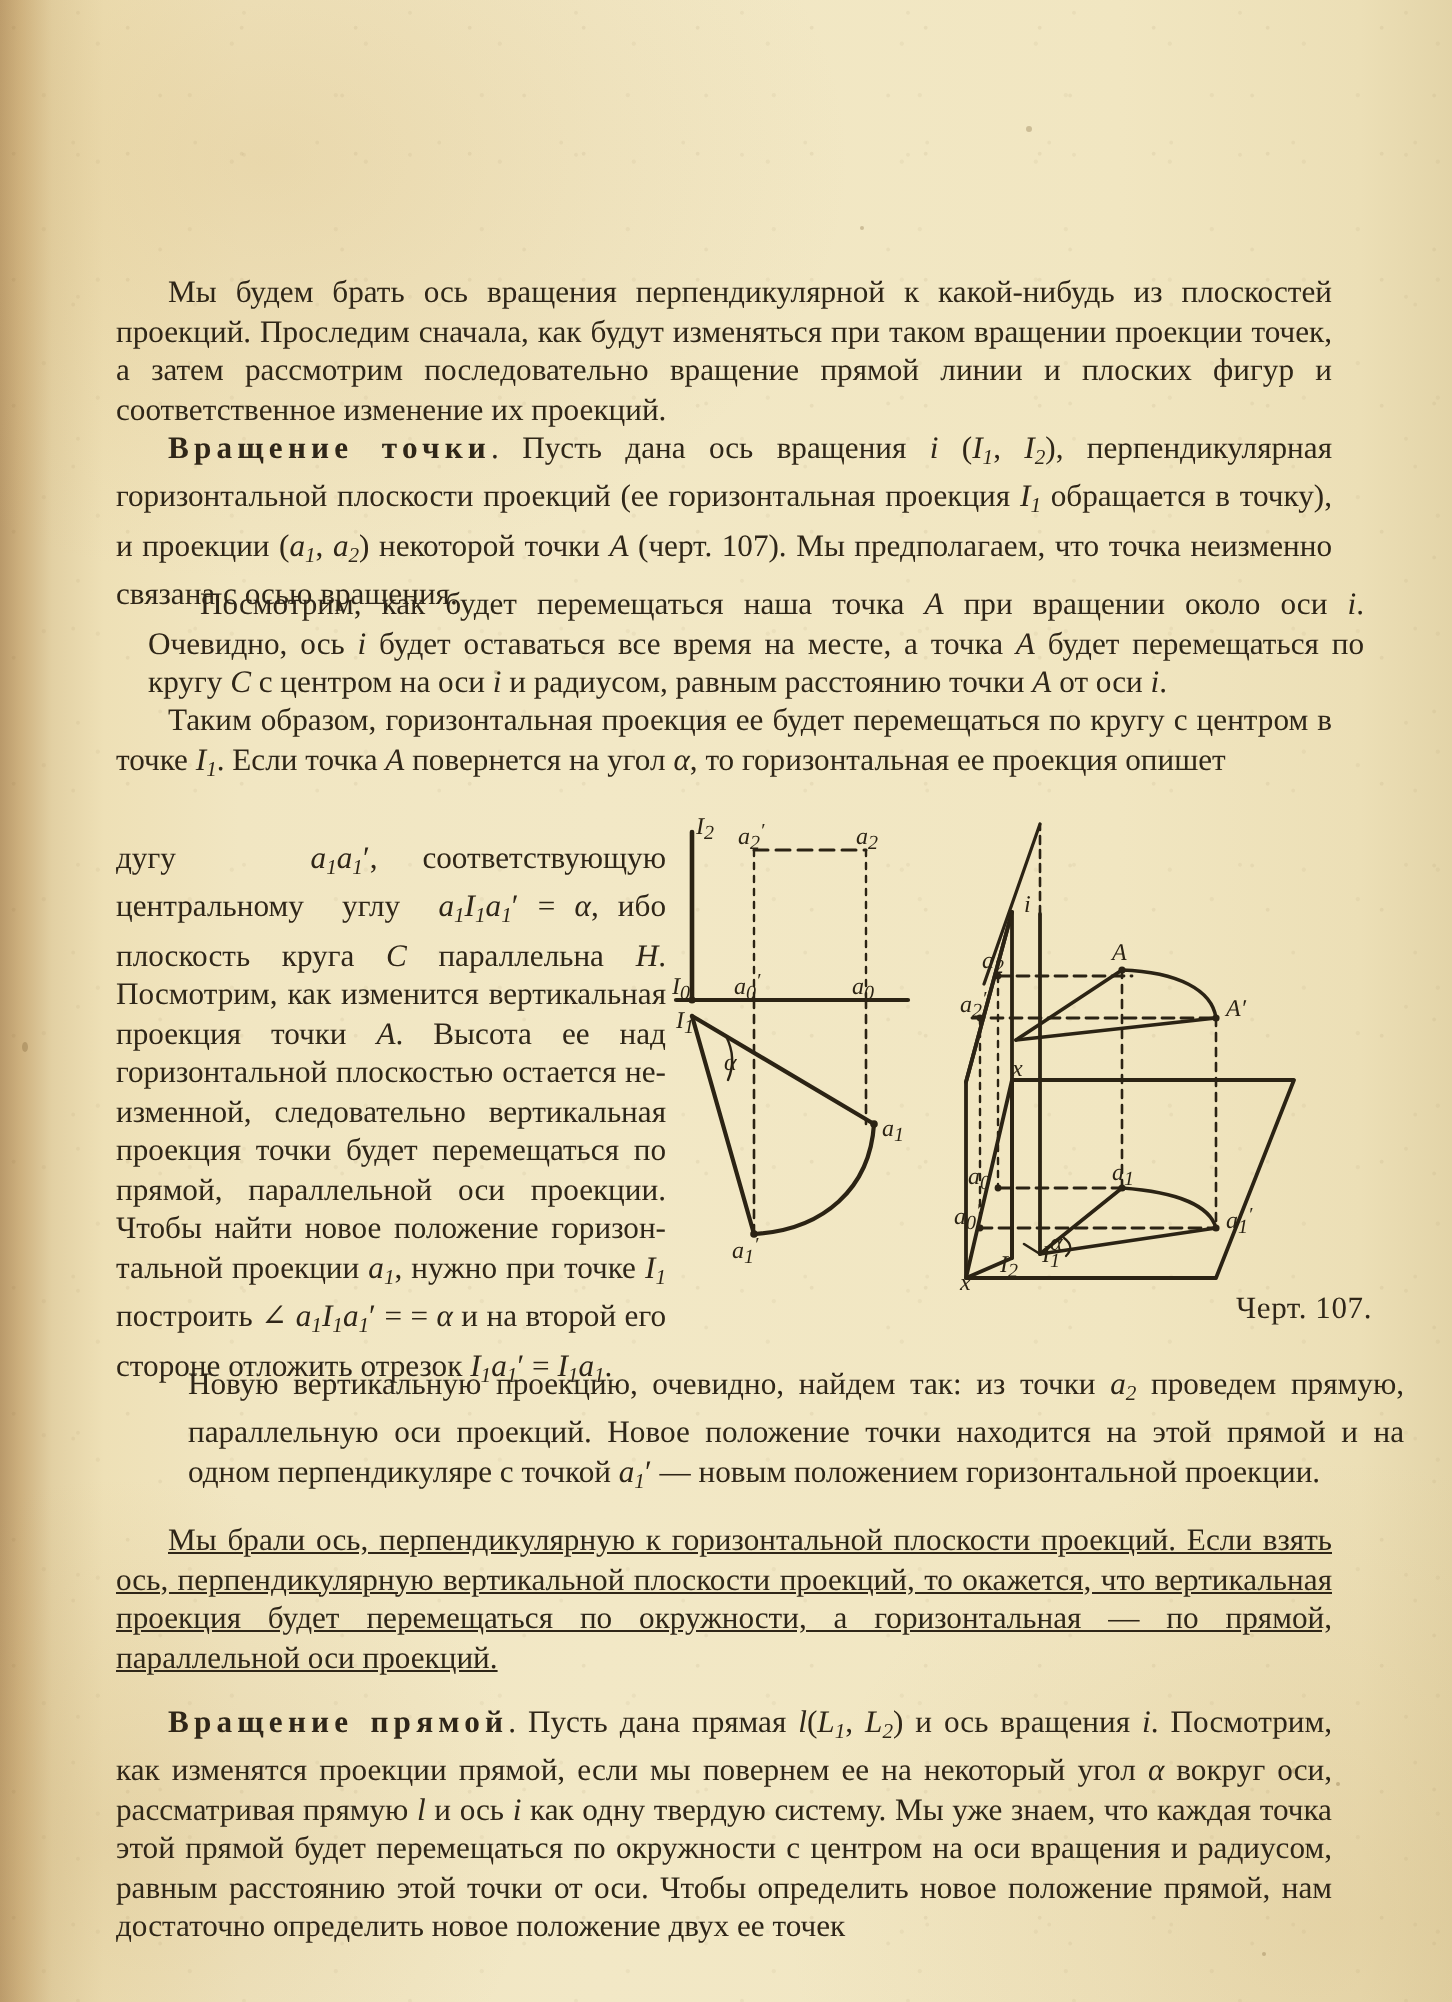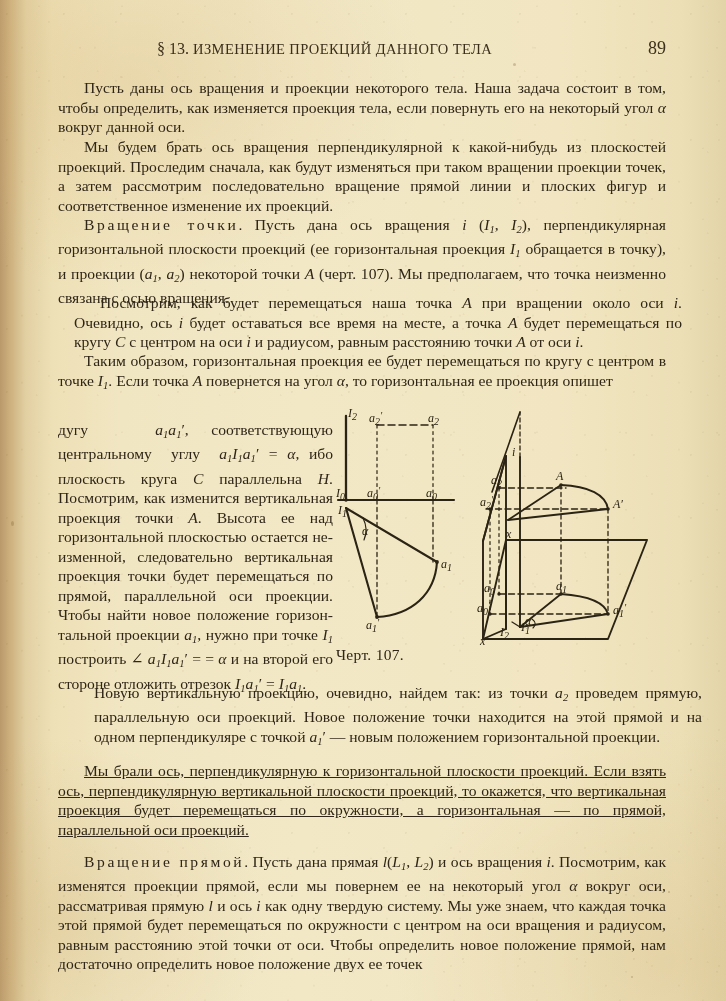--- a/index.html
+++ b/index.html
@@ -101,21 +101,21 @@
     position: absolute;
     color: #2f2618;
     font-size: 15.6px;
     line-height: 19.55px;
     text-align: justify;
     text-justify: inter-word;
     hyphens: manual;
   }
   .ind { text-indent: 26px; }
   i, .it { font-style: italic; }
-  .sp { letter-spacing: 2.6px; }
+  .sp { letter-spacing: 2.6px; font-weight: bold; }
   sub {
     font-size: 0.68em;
     vertical-align: -0.26em;
     font-style: italic;
   }
 
   #p1 { left: 0; top: 78px;  width: 608px; }
   #p2 { left: 0; top: 137px; width: 608px; }
   #p3 { left: 0; top: 215px; width: 608px; }
   #p4 { left: 16px; top: 293px; width: 608px; }
@@ -140,21 +140,21 @@
     top: 396px;
     width: 350px;
     height: 285px;
   }
   #fig-svg { display: block; }
   #fig-caption {
     position: absolute;
     left: 0;
     top: 250px;
     width: 350px;
-    text-align: left;
+    text-align: right;
     font-size: 15.5px;
     color: #2f2618;
     letter-spacing: .3px;
   }
   .flab {
     font-family: "Liberation Serif", serif;
     font-style: italic;
     font-size: 12px;
     fill: #2b2314;
   }
@@ -169,34 +169,21 @@
   <div class="speck" style="left:646px;top:884px;width:3px;height:3px;"></div>
   <div class="speck" style="left:668px;top:891px;width:2px;height:2px;"></div>
   <div class="speck" style="left:513px;top:63px;width:3px;height:3px;"></div>
   <div class="speck" style="left:430px;top:113px;width:2px;height:2px;"></div>
   <div class="speck" style="left:247px;top:335px;width:2px;height:2px;"></div>
   <div class="speck" style="left:11px;top:521px;width:3px;height:5px;"></div>
   <div class="speck" style="left:631px;top:976px;width:2px;height:2px;"></div>
 
   <div id="content">
 
-    <div id="header">
-      <div id="header-title">
-        <span class="sec">§</span>
-        <span class="sec">13.</span>
-        <span>изменение проекций данного тела</span>
-      </div>
-      <div id="page-number">89</div>
-    </div>
-
-    <div class="txt ind" id="p1">
-      Пусть даны ось вращения и проекции некоторого тела. Наша задача
-      состоит в том, чтобы определить, как изменяется проекция тела, если
-      повернуть его на некоторый угол <i>α</i> вокруг данной оси.
-    </div>
+
 
     <div class="txt ind" id="p2">
       Мы будем брать ось вращения перпендикулярной к какой-нибудь из
       плоскостей проекций. Проследим сначала, как будут изменяться при таком
       вращении проекции точек, а затем рассмотрим последовательно вращение
       прямой линии и плоских фигур и соответственное изменение их проекций.
     </div>
 
     <div class="txt ind" id="p3">
       <span class="sp">Вращение точки</span>. Пусть дана ось вращения <i>i</i>

